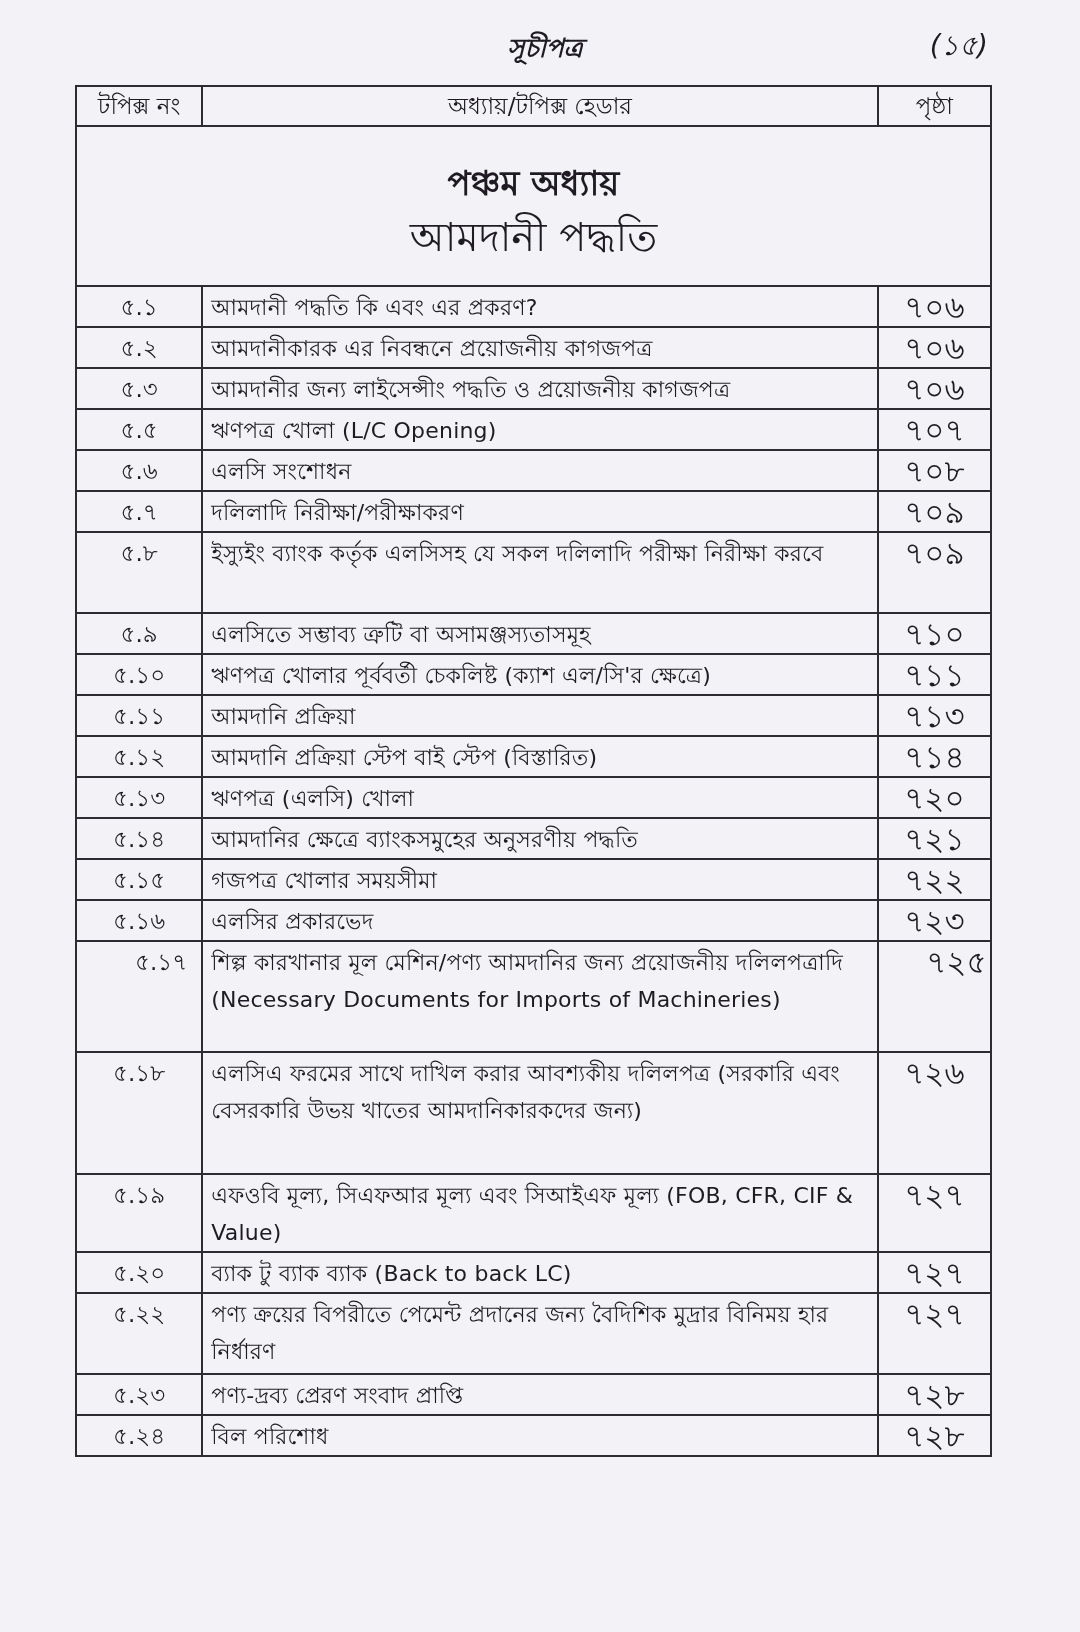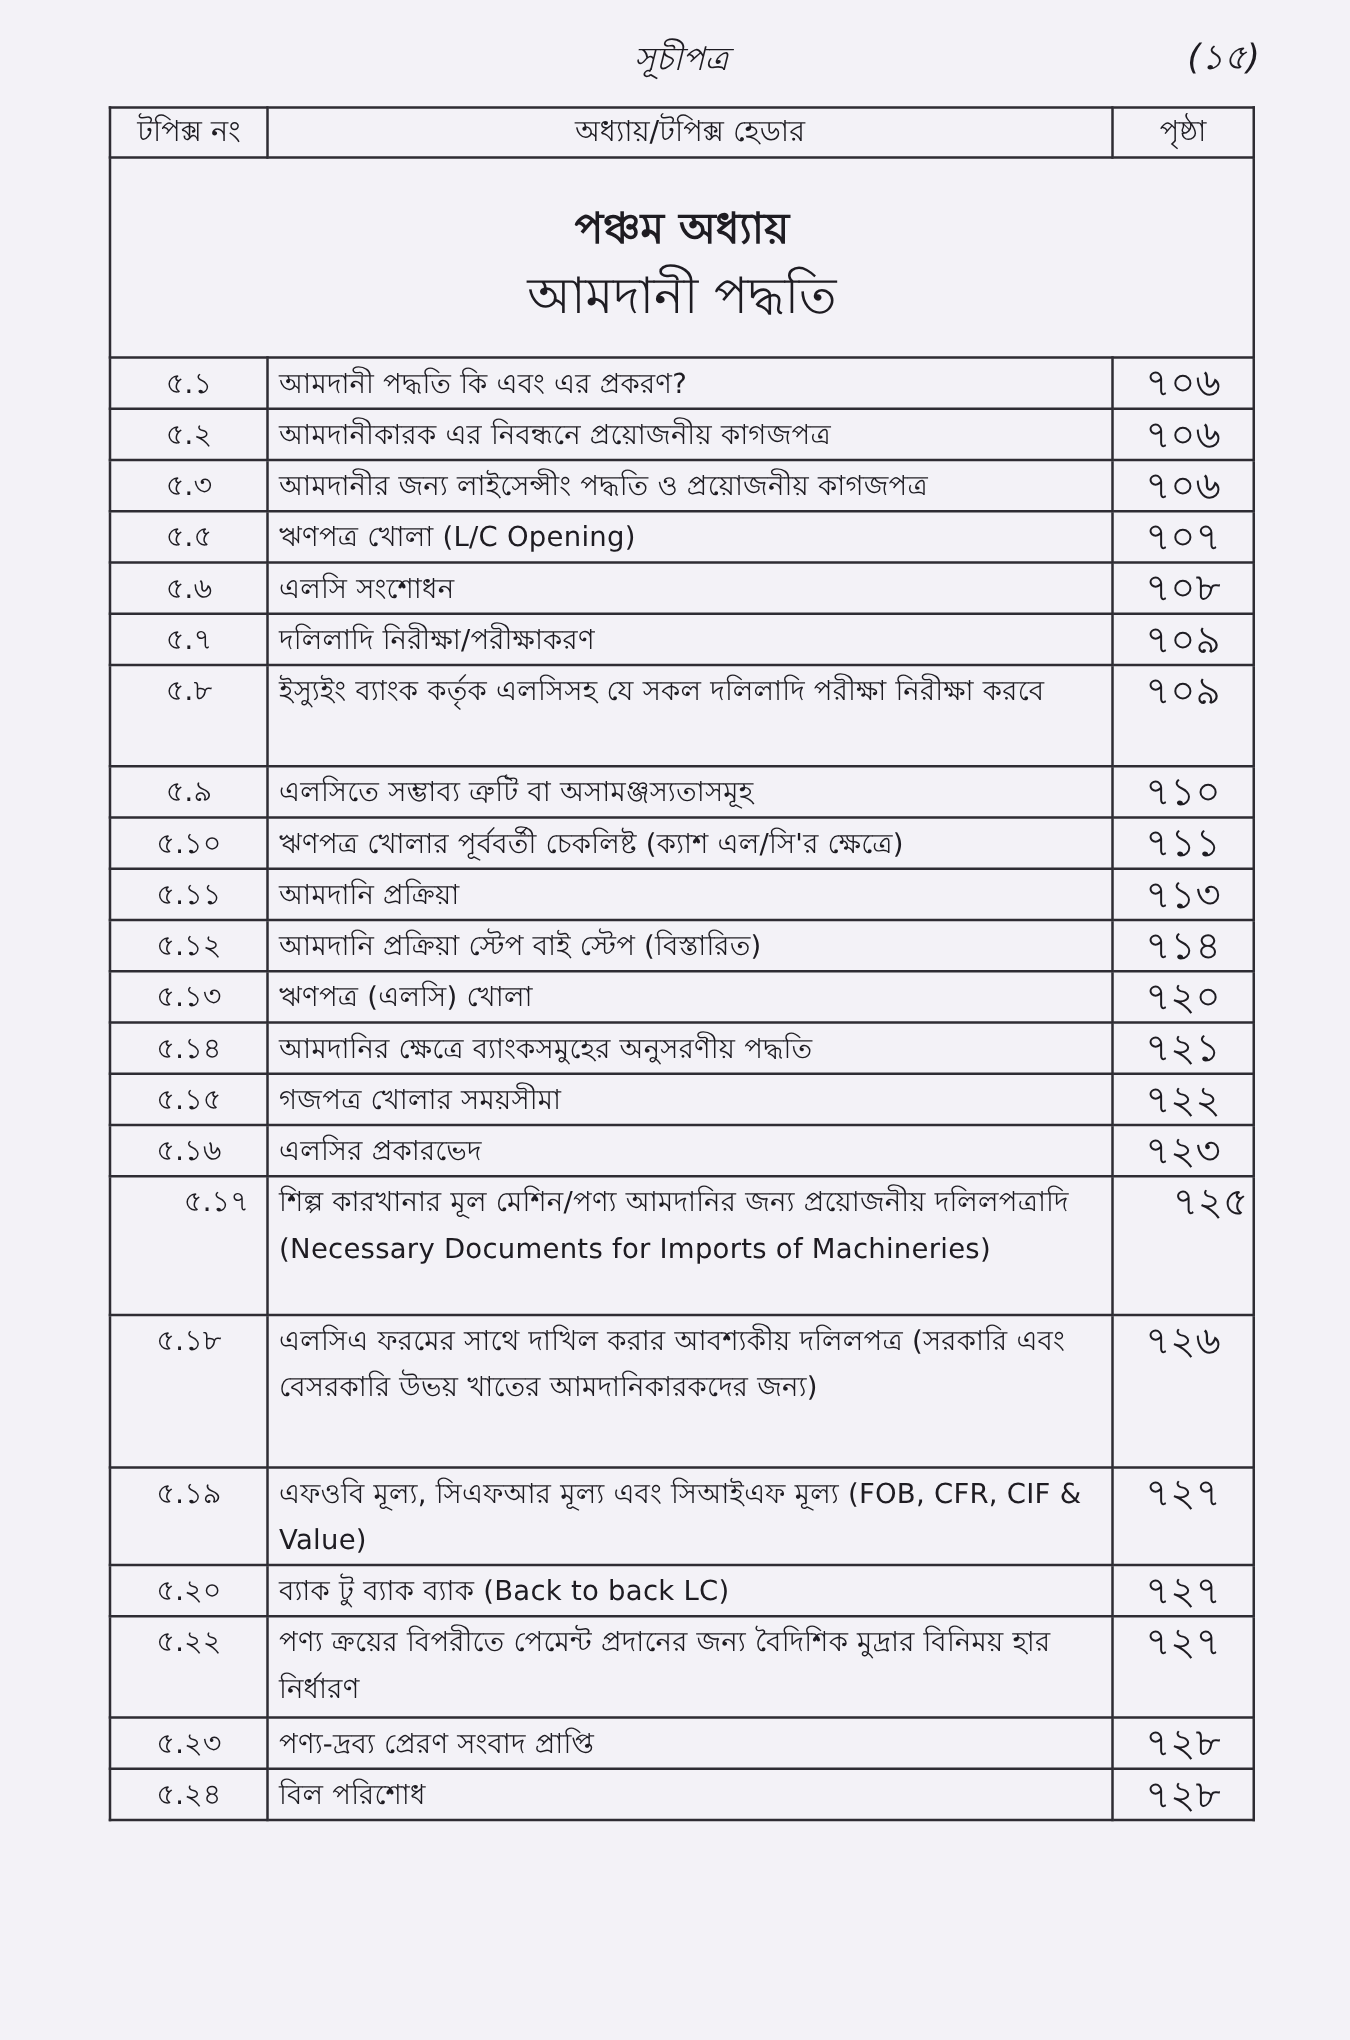--- a/index.html
+++ b/index.html
@@ -23,34 +23,34 @@
       height: 56px;
     }
     .page-title {
       position: absolute;
       left: 470px;
       width: 150px;
       top: 8px;
       text-align: center;
       font-size: 26px;
       font-style: italic;
-      font-weight: normal;
+      font-weight: bold;
       line-height: 36px;
     }
     .page-number {
       position: absolute;
-      right: 72px;
+      right: 92px;
       top: 6px;
       font-size: 28px;
       font-style: italic;
       line-height: 36px;
     }
     .toc-table {
       position: absolute;
-      left: 87px;
+      left: 75px;
       top: 85px;
       width: 917px;
       border-collapse: collapse;
       table-layout: fixed;
     }
     .toc-table td, .toc-table th {
       border: 2px solid #2e2c33;
       padding: 0;
       vertical-align: top;
     }

